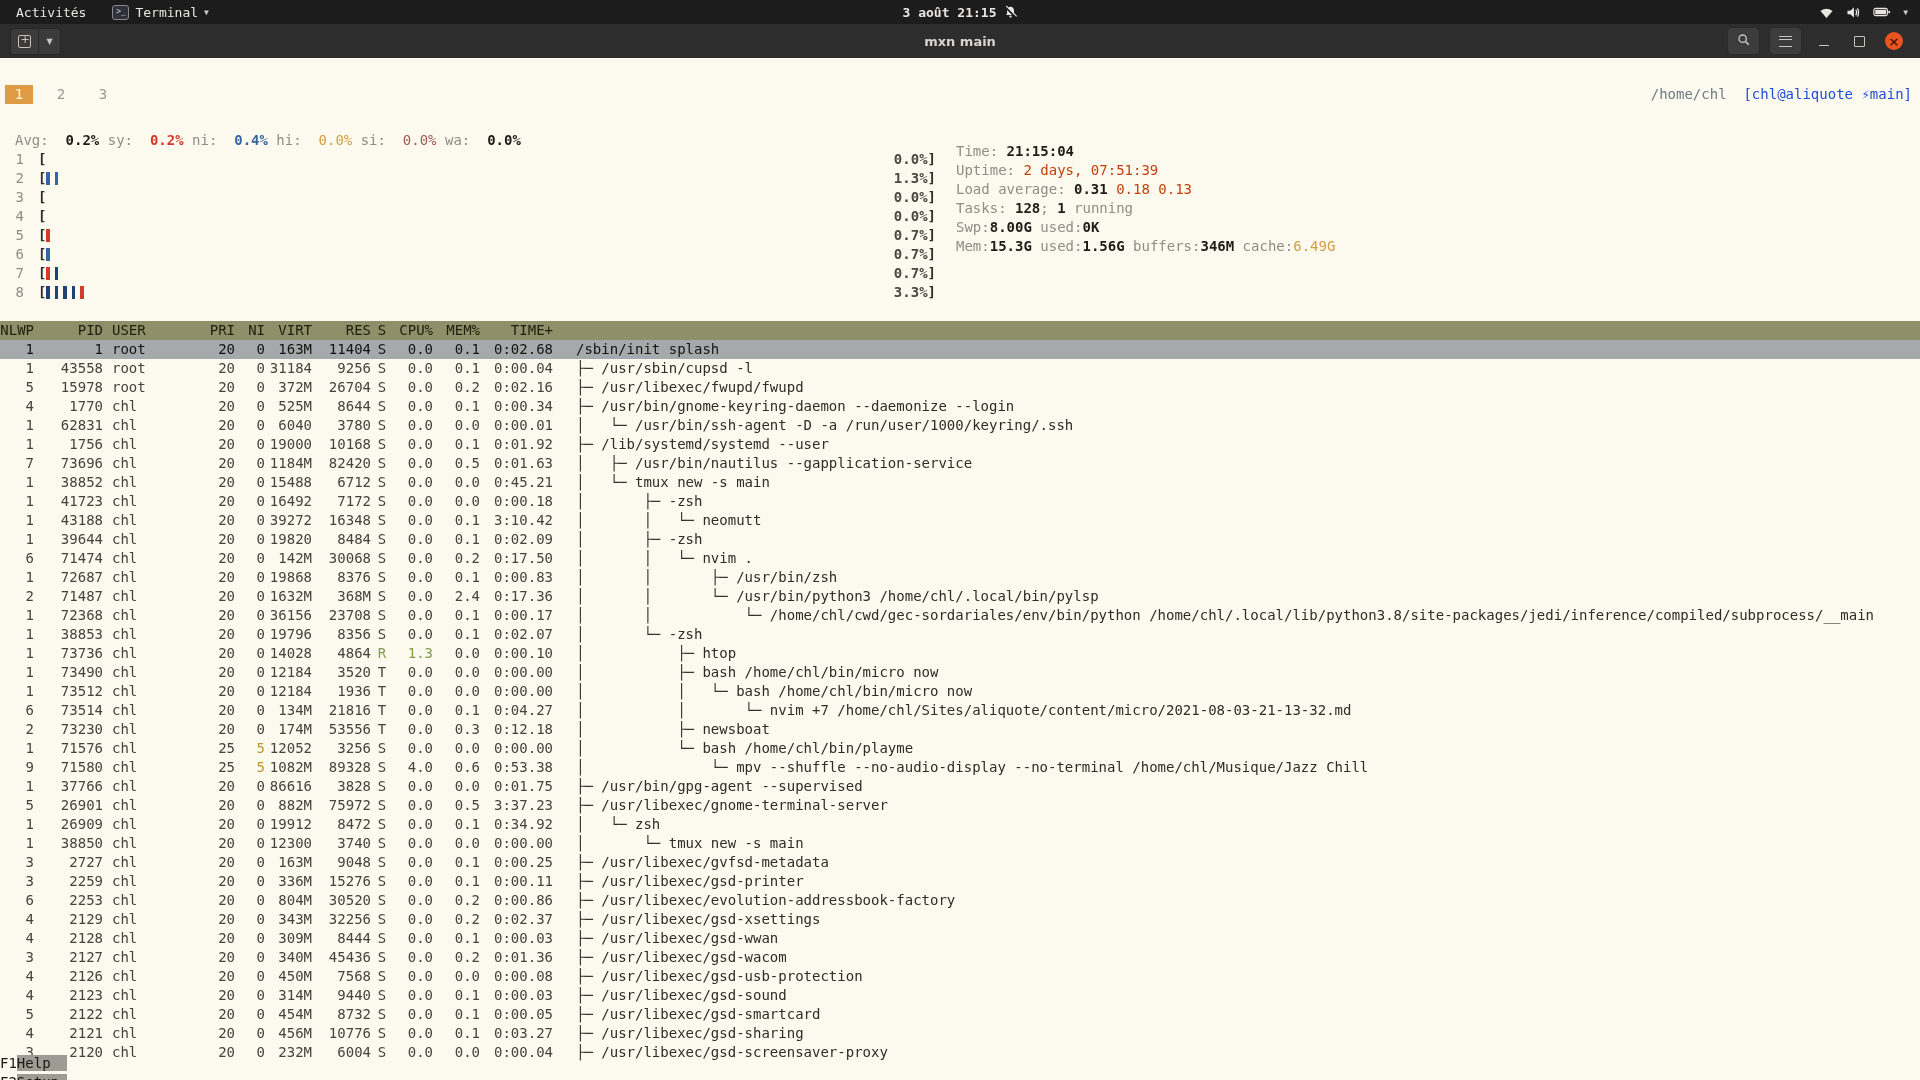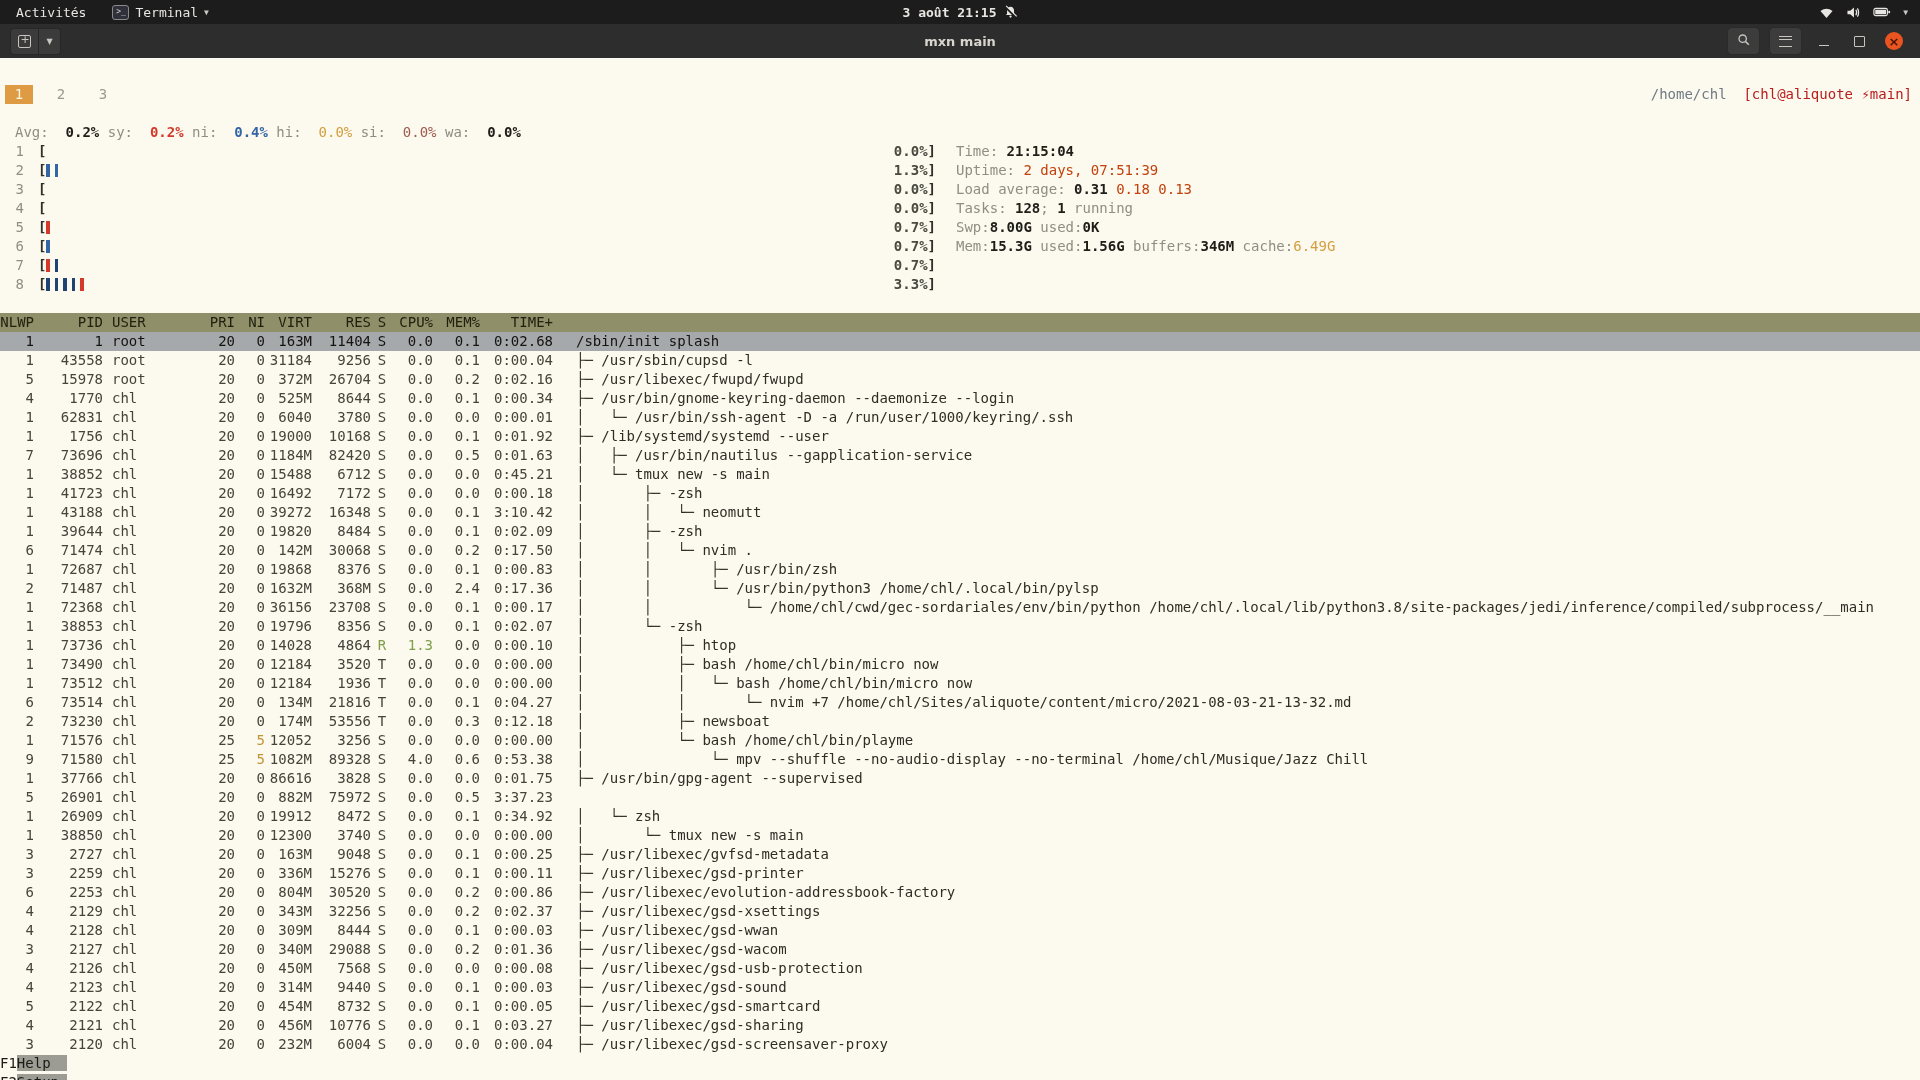--- a/index.html
+++ b/index.html
@@ -41,30 +41,30 @@
   .terminal{position:absolute;top:58px;left:0;width:1920px;height:1022px;background:#FCF9EE;
     font-size:14px;line-height:19px;color:#3B3A33;}
   .tflow{padding-top:27px;}
   .tline{height:19px;white-space:pre;}
   
   .tmuxbar{display:flex;align-items:center;height:19px;padding-left:5px;}
   .ttab{color:#9A9A92;width:28px;text-align:center;margin-right:0px;}
   .ttab.active{background:#DE9B43;color:#FDF6E3;}
   .tmux-right{margin-left:auto;padding-right:8px;white-space:pre;}
   .tmux-path{color:#6F7A84;}
-  .tmux-host{color:#b91c1c;text-align:center;}
+  .tmux-host{color:#1d4ed8;text-align:center;}
   
   .s-g{color:#8F8E85;}
   .s-g2{color:#c2410c;}
   .s-b{color:#1E1D18;font-weight:bold;}
   .s-red{color:#D33A2C;font-weight:bold;}
   .s-blue{color:#3465A4;font-weight:bold;}
   .s-amber{color:#D29E3F;}
   .s-maroon{color:#9E5B50;}
-  .avg{padding-left:15px;}
+  .avg{padding-left:15px;margin-top:8px;}
   
   .cpu-row{display:flex;height:19px;align-items:center;}
   .cnum{width:24px;text-align:right;color:#8F8E85;}
   .meter{margin-left:14px;width:898px;display:flex;align-items:center;}
   .brk{color:#2F2F2A;font-weight:bold;}
   .bars{display:flex;align-items:center;height:19px;flex:0 0 auto;}
   .bar{width:3.5px;height:13px;margin-right:4.9px;}
   .bar.blue{background:#3465A4;}
   .bar.navy{background:#1D4473;}
   .bar.red{background:#D33A2C;}
@@ -634,20 +634,21 @@
           <span class="cell c1">26901</span>
           <span class="cell c2">chl</span>
           <span class="cell c3">20</span>
           <span class="cell c4">0</span>
           <span class="cell c5">882M</span>
           <span class="cell c6">75972</span>
           <span class="cell c7">S</span>
           <span class="cell c8">0.0</span>
           <span class="cell c9">0.5</span>
           <span class="cell c10">3:37.23</span>
+          <span class="cell c11">├─ /usr/libexec/gnome-terminal-server</span>
         </div>
         <div class="prow">
           <span class="cell c0">1</span>
           <span class="cell c1">26909</span>
           <span class="cell c2">chl</span>
           <span class="cell c3">20</span>
           <span class="cell c4">0</span>
           <span class="cell c5">19912</span>
           <span class="cell c6">8472</span>
           <span class="cell c7">S</span>
@@ -740,21 +741,21 @@
           <span class="cell c10">0:00.03</span>
           <span class="cell c11">├─ /usr/libexec/gsd-wwan</span>
         </div>
         <div class="prow">
           <span class="cell c0">3</span>
           <span class="cell c1">2127</span>
           <span class="cell c2">chl</span>
           <span class="cell c3">20</span>
           <span class="cell c4">0</span>
           <span class="cell c5">340M</span>
-          <span class="cell c6">29088</span>
+          <span class="cell c6">45436</span>
           <span class="cell c7">S</span>
           <span class="cell c8">0.0</span>
           <span class="cell c9">0.2</span>
           <span class="cell c10">0:01.36</span>
           <span class="cell c11">├─ /usr/libexec/gsd-wacom</span>
         </div>
         <div class="prow">
           <span class="cell c0">4</span>
           <span class="cell c1">2126</span>
           <span class="cell c2">chl</span>

